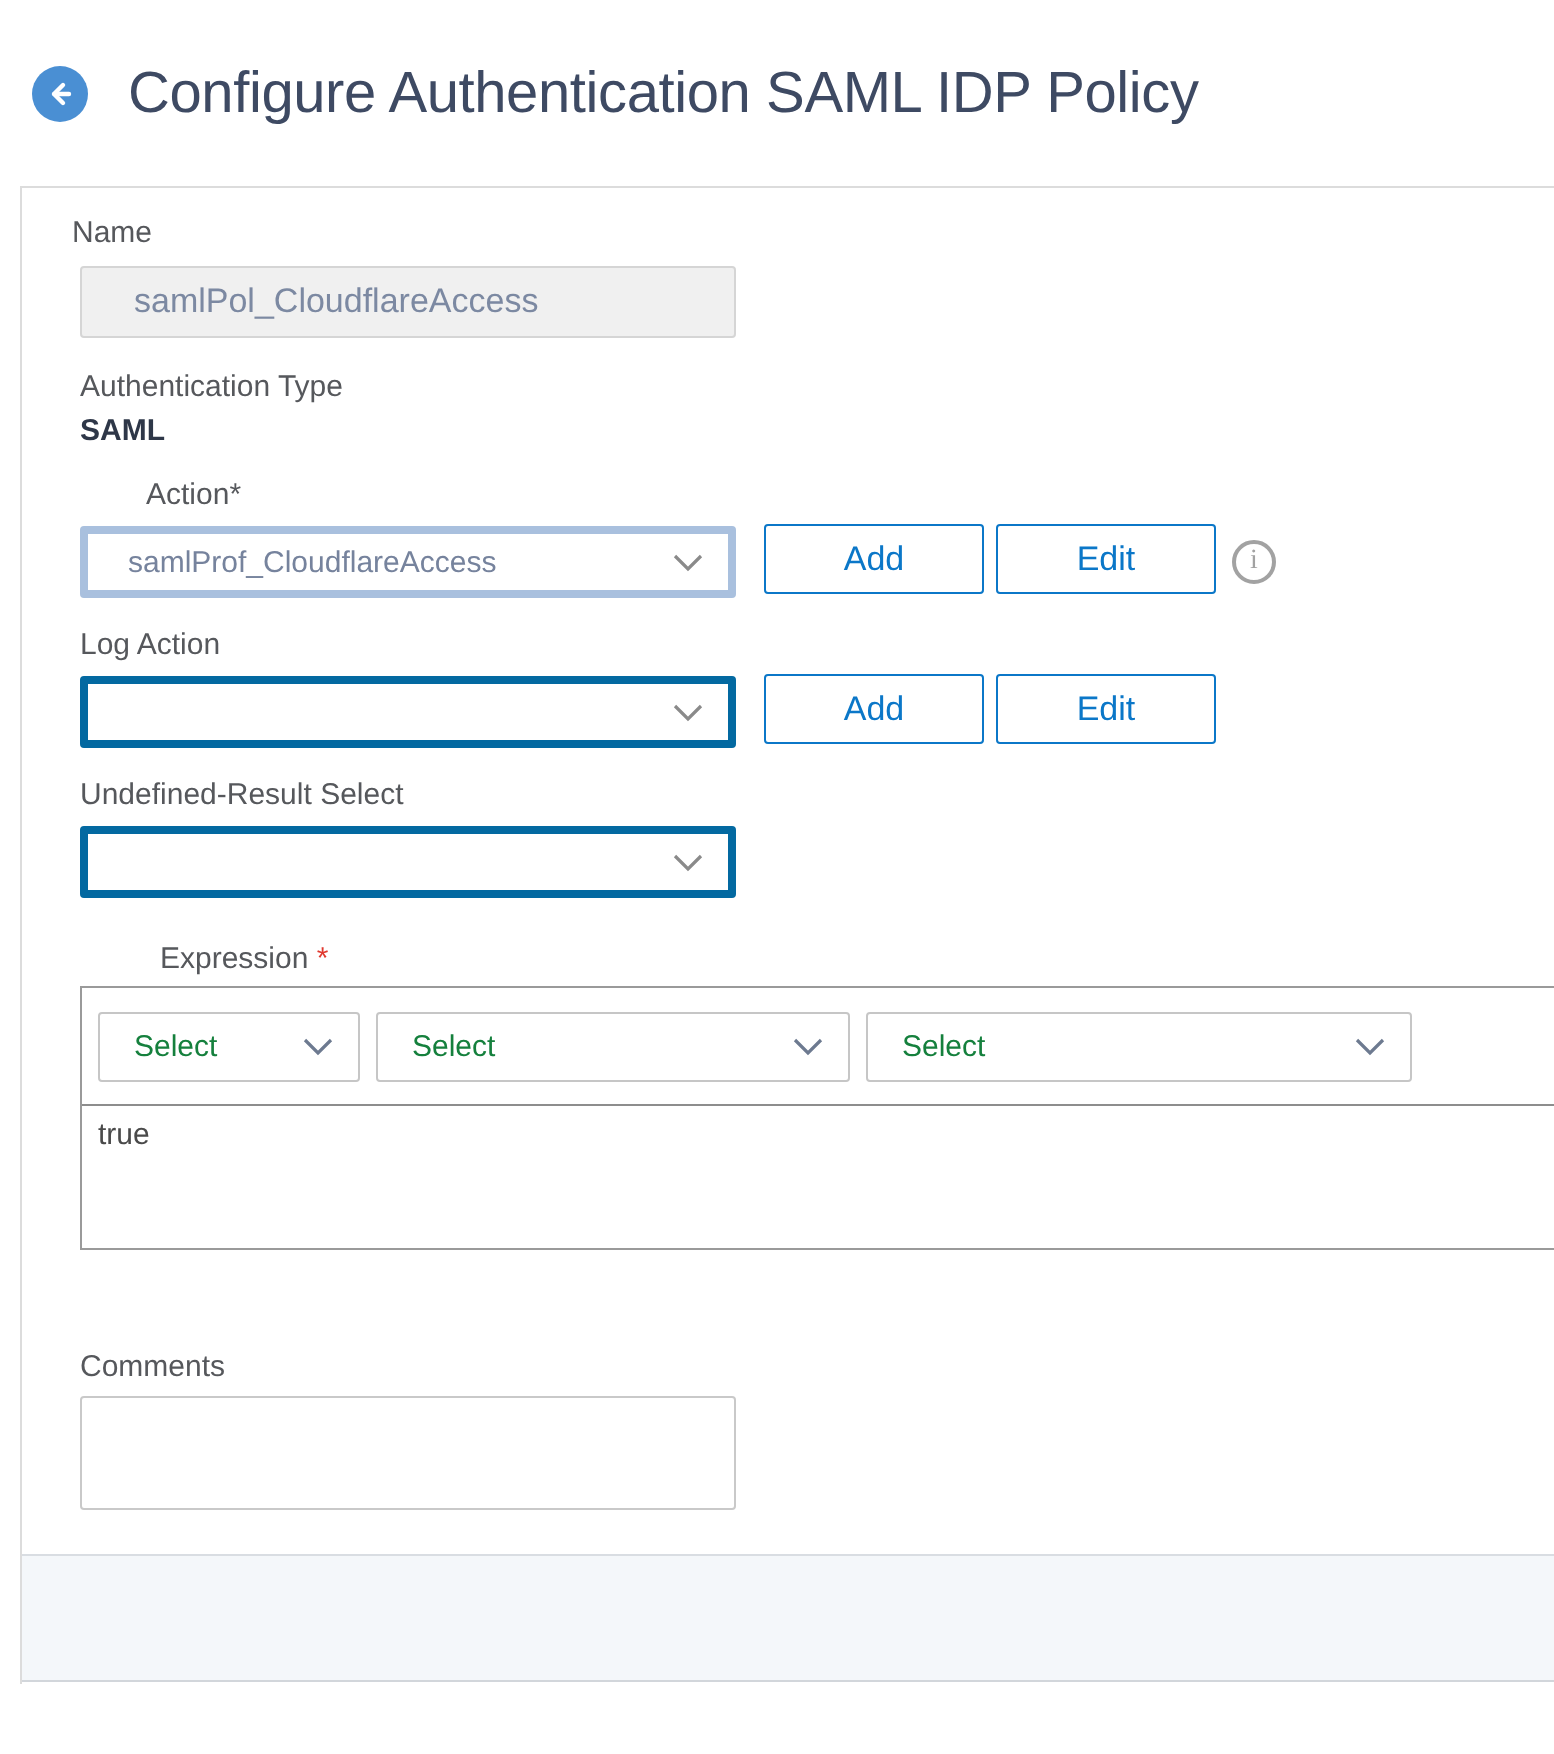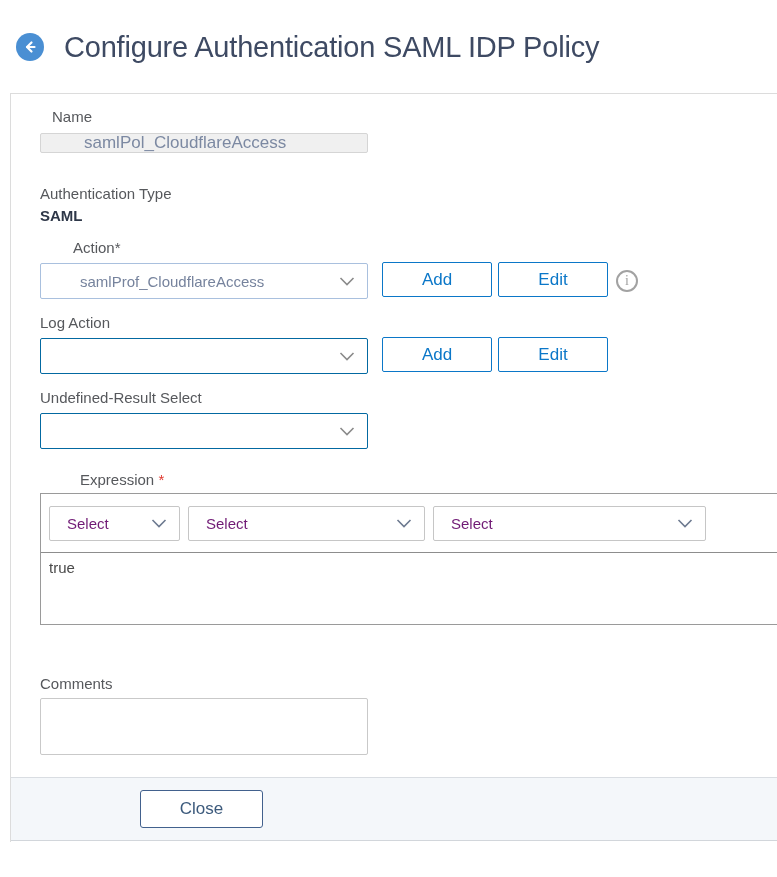--- a/index.html
+++ b/index.html
@@ -36,31 +36,31 @@
   }
 
   .field-label {
     font-size: 15px; color: #56585c; white-space: nowrap;
   }
   .bold-value {
     font-size: 15px; font-weight: bold; color: #2e3748;
   }
 
   .text-input {
-    left: 40px; width: 328px; height: 20px;
+    left: 40px; width: 328px; height: 36px;
     background: #f0f0f0; border: 1px solid #d5d5d5; border-radius: 2px;
-    padding-left: 43px; font-family: inherit;
+    padding-left: 26px; font-family: inherit;
     font-size: 17px; color: #7c89a2; outline: none;
   }
 
   .select-box {
     width: 328px; height: 36px; background: #ffffff;
-    border: 1px solid #0369a1; border-radius: 2px;
+    border: 4px solid #0369a1; border-radius: 2px;
     display: flex; align-items: center;
-    padding: 0 12px 0 39px; cursor: pointer;
+    padding: 0 12px 0 20px; cursor: pointer;
   }
   .select-box.blue-border { border-color: #a9c0de; }
   .select-value {
     flex: 1; font-size: 15px; color: #76839d;
     white-space: nowrap; overflow: hidden;
   }
   .chev { flex: 0 0 auto; }
 
   .btn-outline-blue {
     width: 110px; height: 35px; background: #ffffff;
@@ -89,21 +89,21 @@
   }
   .expr-toolbar {
     height: 59px; border-bottom: 1px solid #8d8d8d;
     display: flex; align-items: center; padding-left: 8px;
   }
   .expr-select {
     height: 35px; background: #fff; border: 1px solid #c6c6c6; border-radius: 2px;
     display: flex; align-items: center; padding: 0 12px 0 17px;
     margin-right: 8px; cursor: pointer;
   }
-  .expr-select .select-value { color: #701a75; }
+  .expr-select .select-value { color: #15803d; }
   .expr-sel-1 { width: 131px; }
   .expr-sel-2 { width: 237px; }
   .expr-sel-3 { width: 273px; }
   .expr-textarea {
     flex: 1; border: none; outline: none; resize: none;
     padding: 6px 8px; font-family: inherit;
     font-size: 15px; color: #4a4a4a; background: #fff;
   }
 
   .comments-textarea {
@@ -145,21 +145,21 @@
       <svg width="16" height="16" viewBox="0 0 16 16">
         <path d="M9.5 3.5 L5 8 L9.5 12.5" fill="none" stroke="#ffffff" stroke-width="2.2" stroke-linecap="round" stroke-linejoin="round"></path>
         <line x1="5.2" y1="8" x2="12.5" y2="8" stroke="#ffffff" stroke-width="2.2" stroke-linecap="round"></line>
       </svg>
     </span>
   </button>
   <h1 class="abs page-title">Configure Authentication SAML IDP Policy</h1>
 
   <div class="abs panel"></div>
 
-  <div class="abs field-label" style="left:52px; top:108px;">Name</div>
+  <div class="abs field-label" style="left:36px; top:108px;">Name</div>
   <input class="abs text-input" style="top: 133px;" readonly="" value="samlPol_CloudflareAccess">
 
   <div class="abs field-label" style="left:40px; top:185px;">Authentication Type</div>
   <div class="abs bold-value" style="left:40px; top:207px;">SAML</div>
 
   <div class="abs field-label" style="left:40px; top:239px;margin-left:33px;">Action*</div>
   <div class="abs select-box blue-border" style="left:40px; top:263px;">
     <span class="select-value">samlProf_CloudflareAccess</span>
     <span class="chev" style="display:flex">
       <svg width="16" height="9" viewBox="0 0 16 9">
@@ -224,15 +224,14 @@
         </span>
       </div>
     </div>
     <textarea class="expr-textarea" spellcheck="false" style="">true</textarea>
   </div>
 
   <div class="abs field-label" style="left:40px; top:675px;">Comments</div>
   <textarea class="abs comments-textarea" spellcheck="false" style=""></textarea>
 
   <div class="abs footer-bar"></div>
-  <button class="abs btn-close">Close</button>
 
 </div>
 
 </body></html>

